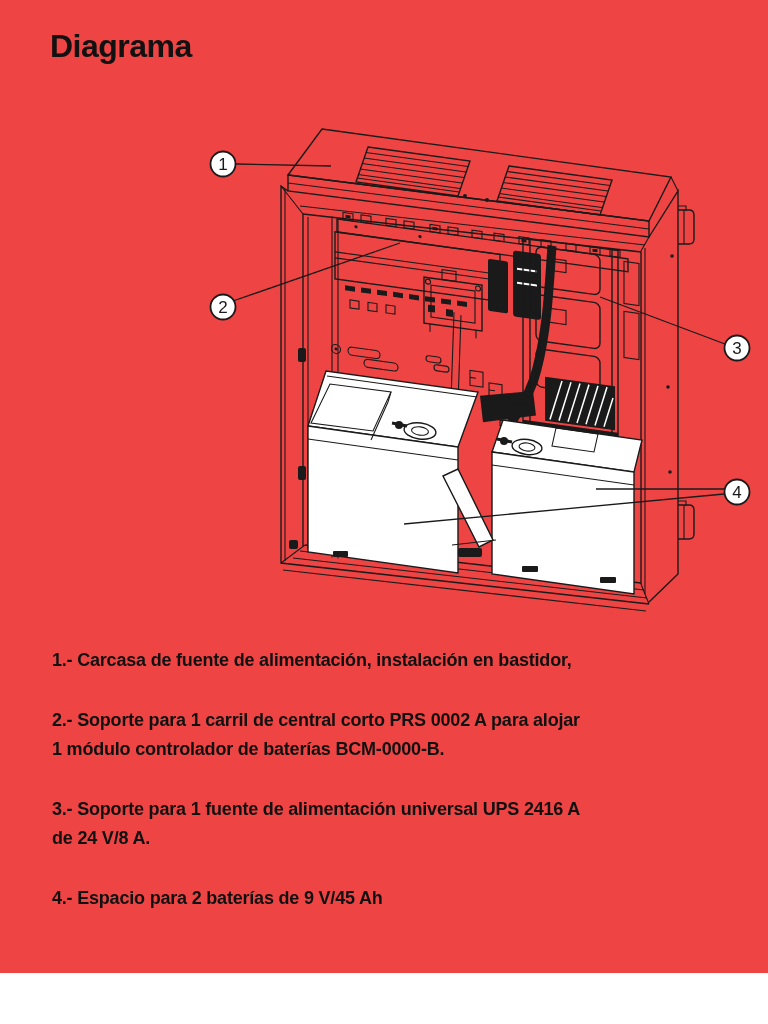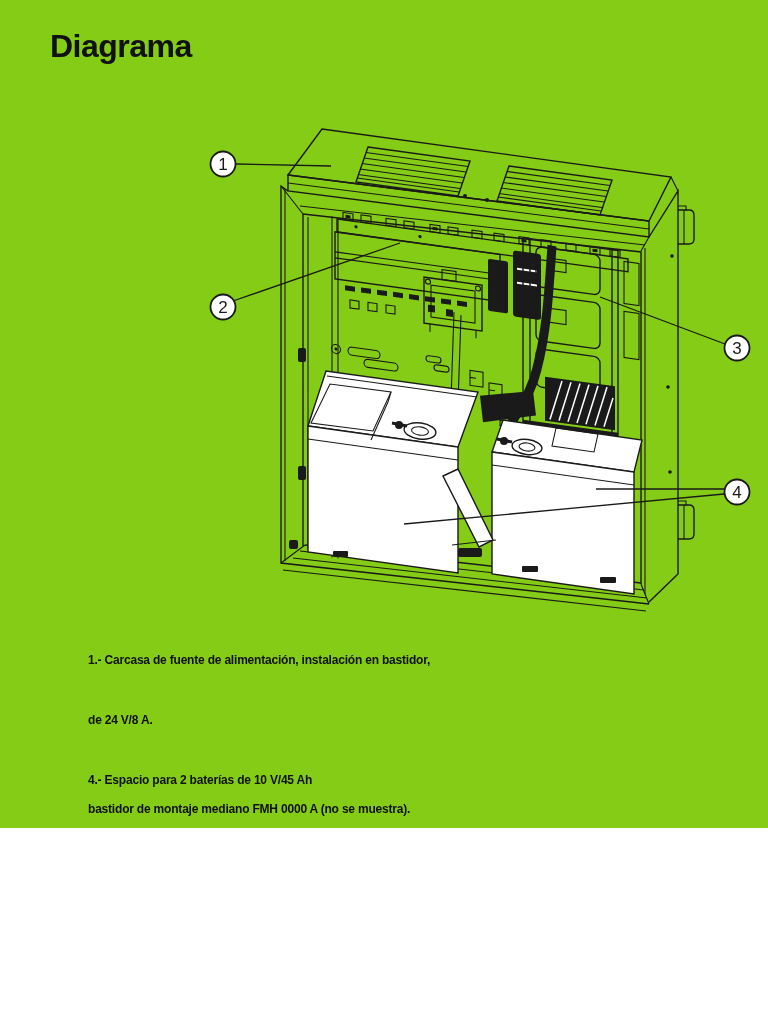--- a/index.html
+++ b/index.html
@@ -1,19 +1,19 @@
 <!DOCTYPE html>
 <html><head>
 <meta charset="utf-8">
 <style>
   html,body{margin:0;padding:0;background:#ffffff;}
   .page{
     position:relative;
-    width:768px;height:828px;
-    background:#84cc16;
+    width:768px;height:973px;
+    background:#ef4444;
     font-family:"Liberation Sans", sans-serif;
     color:#1a1a1a;
     overflow:hidden;
   }
   .doc-title{
     position:absolute;left:50px;top:28px;
     font-size:32px;font-weight:700;letter-spacing:-0.5px;
     color:#111;margin:0;
   }
   .diagram-wrap{position:absolute;left:0;top:0;width:768px;height:640px;}
@@ -23,22 +23,22 @@
   .blob{fill:#1a1a1a;stroke:none;}
   .wface{fill:#ffffff;stroke:#1a1a1a;stroke-width:1.4;}
   .callout-circle{fill:#ffffff;stroke:#1a1a1a;stroke-width:1.8;}
   .callout-num{font-family:"Liberation Sans",sans-serif;font-size:17px;fill:#1a1a1a;}
   .leader{stroke:#1a1a1a;stroke-width:1.3;fill:none;}
   .notes{
     position:absolute;left:52px;top:646px;width:700px;
   }
   .note{margin:0 0 31px 0;}
   .note-line{
-    font-size:12px;font-weight:700;line-height:29px;
-    letter-spacing:-0.2px;white-space:nowrap;color:#111;margin-left:36px;
+    font-size:18px;font-weight:700;line-height:29px;
+    letter-spacing:-0.2px;white-space:nowrap;color:#111;
   }
 </style>
 </head>
 <body>
 
 <div class="page">
 
   <h1 class="doc-title">Diagrama</h1>
 
   <div class="diagram-wrap">
@@ -261,21 +261,25 @@
       <text class="callout-num" x="737" y="498" text-anchor="middle">4</text>
     </g>
   </svg>
   </div>
 
   <div class="notes">
     <div class="note">
       <div class="note-line">1.- Carcasa de fuente de alimentación, instalación en bastidor,</div>
     </div>
     <div class="note">
+      <div class="note-line">2.- Soporte para 1 carril de central corto PRS 0002 A para alojar</div>
+      <div class="note-line">1 módulo controlador de baterías BCM-0000-B.</div>
+    </div>
+    <div class="note">
+      <div class="note-line">3.- Soporte para 1 fuente de alimentación universal UPS 2416 A</div>
       <div class="note-line">de 24 V/8 A.</div>
     </div>
     <div class="note">
-      <div class="note-line">4.- Espacio para 2 baterías de 10 V/45 Ah</div>
-      <div class="note-line">bastidor de montaje mediano FMH 0000 A (no se muestra).</div>
+      <div class="note-line">4.- Espacio para 2 baterías de 9 V/45 Ah</div>
     </div>
   </div>
 
 </div>
 
 </body></html>

